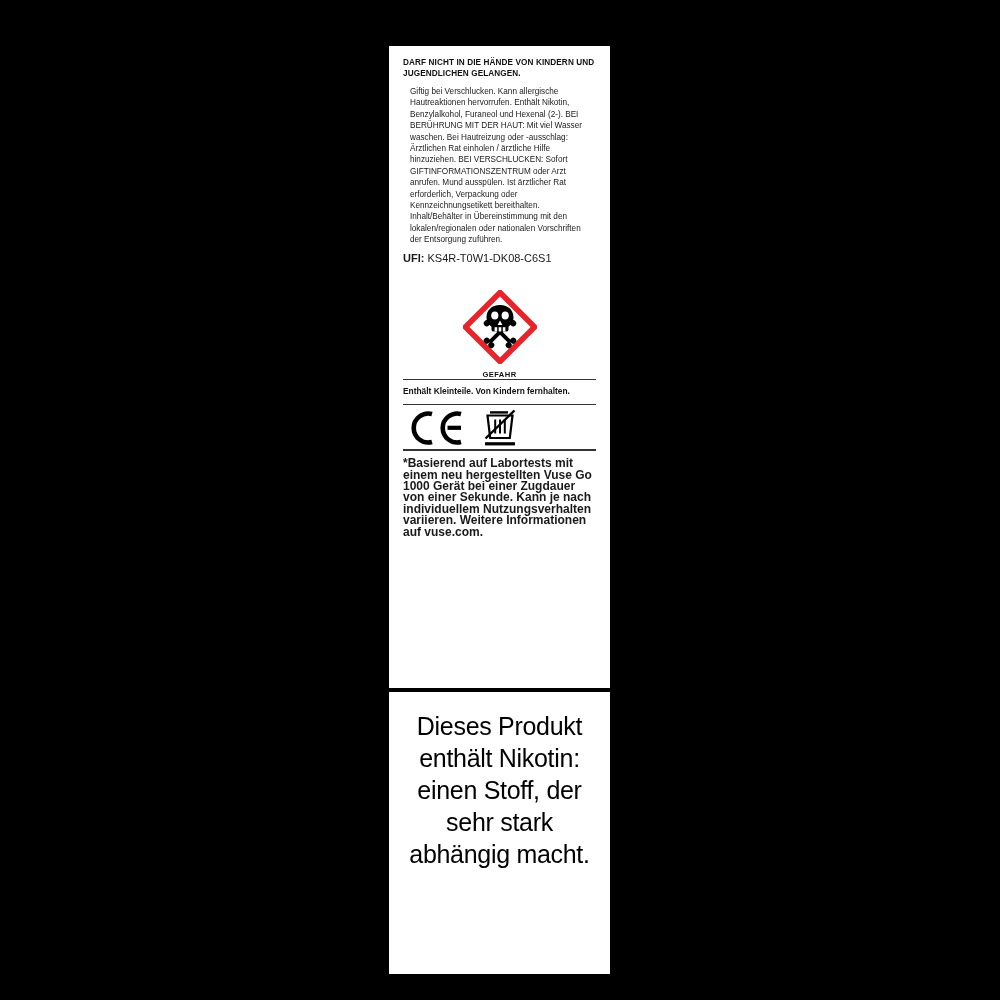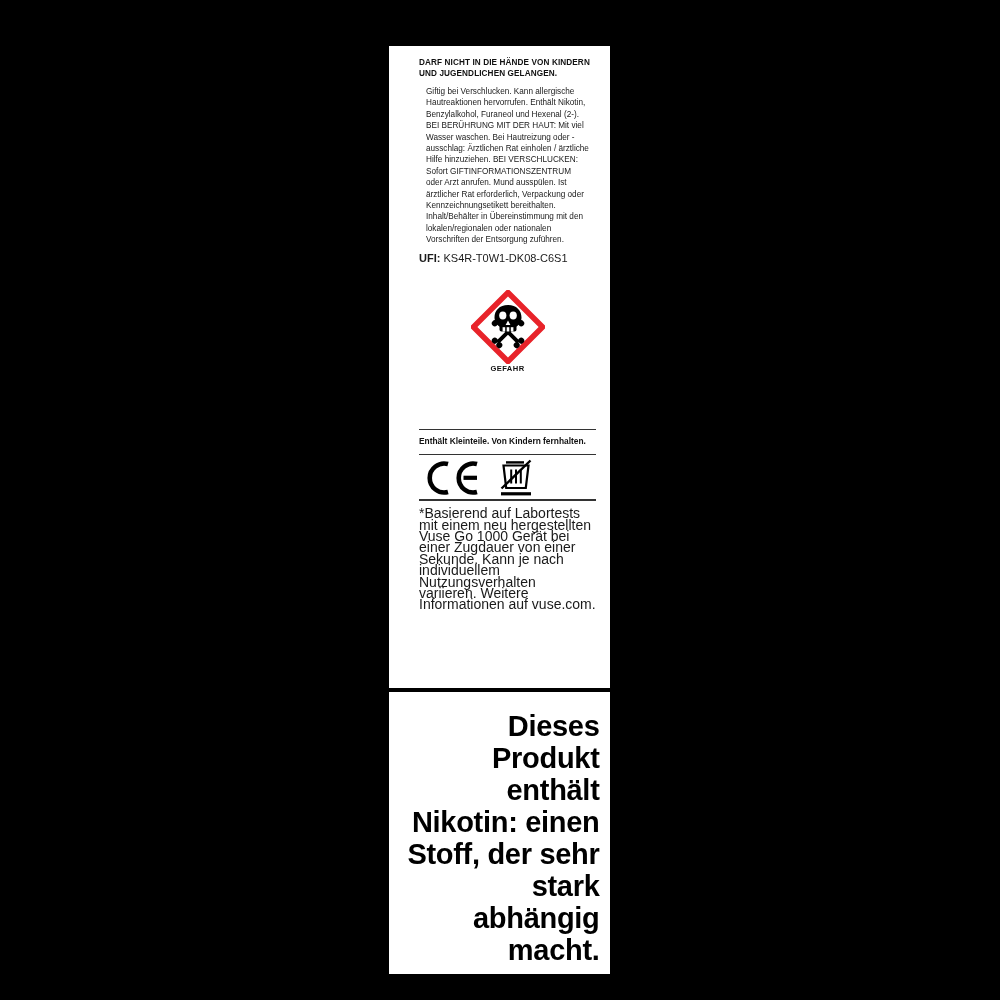--- a/index.html
+++ b/index.html
@@ -28,21 +28,21 @@
     height: 928px;
     background: #ffffff;
     box-sizing: border-box;
   }
   .panel-inner {
     position: absolute;
     left: 0;
     top: 0;
     width: 221px;
     height: 711px;
-    padding: 12px 14px 0 30px;
+    padding: 12px 14px 0 14px;
     box-sizing: border-box;
   }
   .hazard-heading {
     font-size: 8.2px;
     line-height: 10.5px;
     font-weight: bold;
     color: #111111;
     letter-spacing: 0.1px;
     margin: 0 0 4px 0;
   }
@@ -71,36 +71,36 @@
   }
   .ghs-diamond {
     width: 74px;
     height: 74px;
     position: relative;
   }
   .ghs-diamond svg {
     display: block;
   }
   .ghs-word {
+    margin-top: 6px;
     font-size: 7.6px;
     font-weight: bold;
     letter-spacing: 0.4px;
     color: #111111;
     text-align: center;
   }
 
   
   .rule {
     border: 0;
     border-top: 1px solid #333333;
     margin: 0;
     height: 0;
   }
   .sec-small-parts {
-    margin-top: 56px;
   }
   .small-parts-text {
     font-size: 8.4px;
     font-weight: bold;
     color: #111111;
     padding: 6px 0 7px 0;
     line-height: 11px;
   }
 
   
@@ -119,47 +119,48 @@
     line-height: 0;
   }
 
   .made-in-text {
     font-size: 8.2px;
     line-height: 11.4px;
     color: #1a1a1a;
     padding: 6px 0 8px 0;
   }
   .footnote-text {
-    font-size: 14px;
+    font-size: 12px;
     line-height: 11.4px;
     color: #1a1a1a;
     padding: 7px 0 0 0;
+    font-weight: bold;
   }
 
   
   .warning-block {
     position: absolute;
     left: 0;
     top: 642px;
     width: 221px;
     height: 286px;
     background: #ffffff;
     border-top: 4px solid #000000;
     box-sizing: border-box;
     display: flex;
     align-items: flex-start;
     justify-content: center;
     padding-top: 18px;
   }
   .warning-text {
-    font-size: 29px;
+    font-size: 25px;
     line-height: 32px;
-    font-weight: bold;
+    font-weight: normal;
     color: #000000;
-    text-align: right;
+    text-align: center;
     letter-spacing: -0.3px;
     width: 200px;
   }
 </style>
 </head>
 <body>
 
 <div class="stage">
 
   <div class="panel">

